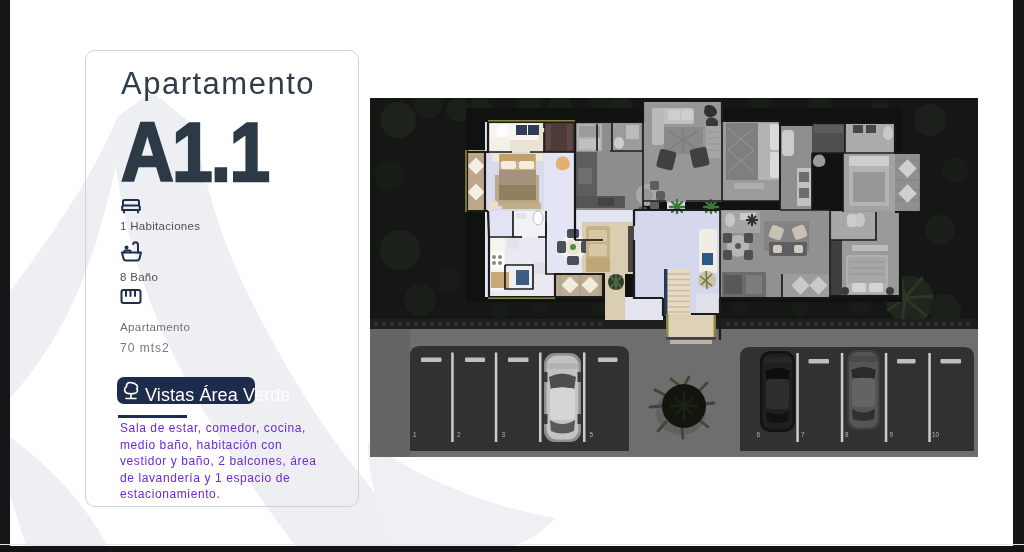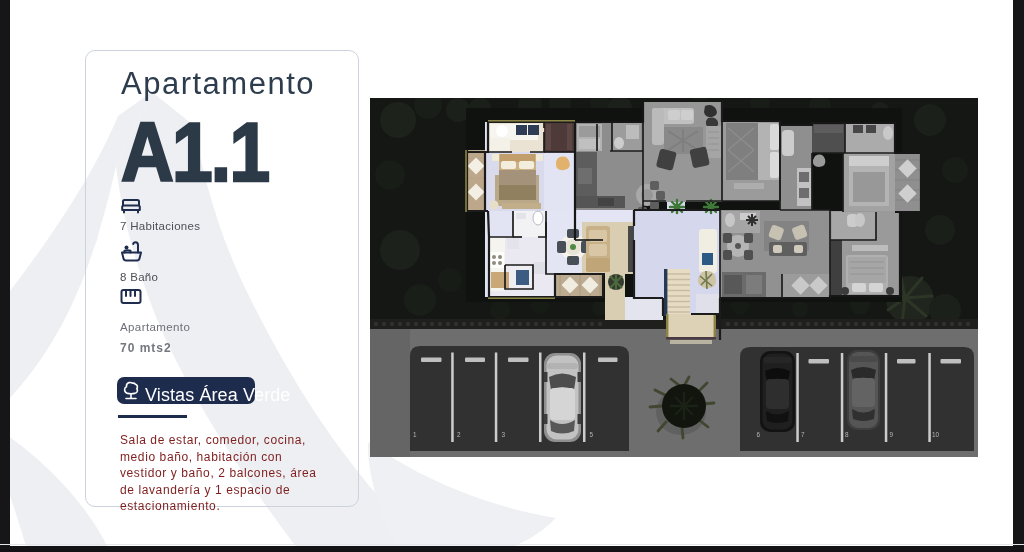--- a/index.html
+++ b/index.html
@@ -35,21 +35,21 @@
 <div class="abs" style="left:121px;top:105px;width:300px;font-size:83px;color:#2c3947;font-weight:800;letter-spacing:-2px;-webkit-text-stroke:2.5px #2c3947;transform:scaleX(0.88);transform-origin:0 0;">A1.1</div>
 
 <svg class="abs" style="left:120px;top:198px;" width="22" height="16" viewBox="0 0 22 16">
   <g fill="none" stroke="#1e2c4e" stroke-width="2" stroke-linecap="round" stroke-linejoin="round">
     <path d="M3 7 L3 3.5 Q3 2 4.5 2 L17.5 2 Q19 2 19 3.5 L19 7"></path>
     <path d="M2.2 12 L2.2 9 Q2.2 7.4 3.8 7.4 L18.2 7.4 Q19.8 7.4 19.8 9 L19.8 12 Z"></path>
     <path d="M4 12 L4 14.5 M18 12 L18 14.5"></path>
   </g>
 </svg>
 
-<div class="abs" style="left:120px;top:220px;font-size:11.5px;color:#4d4f58;letter-spacing:0.3px;">7 Habitaciones</div>
+<div class="abs" style="left:120px;top:220px;font-size:11.5px;color:#4d4f58;letter-spacing:0.3px;">1 Habitaciones</div>
 
 <svg class="abs" style="left:120px;top:240px;" width="23" height="23" viewBox="0 0 23 23">
   <g fill="none" stroke="#1e2c4e" stroke-width="2" stroke-linecap="round" stroke-linejoin="round">
     <path d="M2 12.5 L21 12.5 L19.5 18.5 Q19 20.5 17 20.5 L6 20.5 Q4 20.5 3.5 18.5 Z"></path>
     <path d="M18 12.5 L18 5 Q18 2.2 15.5 2.2 Q13.5 2.2 13.2 4"></path>
     <circle cx="6.5" cy="7.5" r="2" fill="#1e2c4e" stroke="none"></circle>
     <path d="M4.5 12.5 L4.5 10.8 Q7.5 9.6 10.5 10.8 L10.5 12.5"></path>
   </g>
 </svg>
 
@@ -57,36 +57,36 @@
 
 <svg class="abs" style="left:120px;top:288px;" width="22" height="17" viewBox="0 0 22 17">
   <g fill="none" stroke="#1e2c4e" stroke-width="2" stroke-linecap="round" stroke-linejoin="round">
     <rect x="1.5" y="2" width="19" height="13" rx="2"></rect>
     <path d="M6 2 L6 8 M10.5 2 L10.5 8 M15 2 L15 8"></path>
   </g>
 </svg>
 
 <div class="abs" style="left:120px;top:321px;font-size:11.5px;color:#6d6f78;letter-spacing:0.4px;">Apartamento</div>
 
-<div class="abs" style="left:120px;top:341px;font-size:12px;color:#75777f;letter-spacing:1px;font-weight:bold;">70 mts2</div>
+<div class="abs" style="left:120px;top:341px;font-size:12px;color:#75777f;letter-spacing:1px;">70 mts2</div>
 
 <div class="abs" style="left:117px;top:377px;width:138px;height:27px;background:#1d2b4d;border-radius:7px;"></div>
 
 <svg class="abs" style="left:122px;top:380px;" width="18" height="21" viewBox="0 0 18 21">
   <g fill="none" stroke="#ffffff" stroke-width="1.6" stroke-linecap="round">
     <path d="M9 14 L9 18.5 M4 18.5 L14 18.5"></path>
     <path d="M5.6 13.4 Q2.6 12.6 2.6 9.8 Q2.6 7.6 4.4 6.8 Q4.2 3.4 7 2.6 Q9 2.1 10.6 3.2 Q12.2 2.7 13.4 4.2 Q15.4 4.6 15.4 7 Q15.4 8 14.8 8.8 Q15.6 9.6 15.4 11 Q15.1 13 12.6 13.4 Q9 14 5.6 13.4 Z"></path>
   </g>
 </svg>
 
 <div class="abs" style="left:145px;top:384.5px;font-size:18px;color:#ffffff;letter-spacing:0.1px;">Vistas Área Verde</div>
 
 <div class="abs" style="left:118px;top:415px;width:69px;height:3px;background:#1d2b4d;"></div>
 
-<div class="abs" style="left:120px;top:420px;width:200px;font-size:12px;color:#7f1d1d;letter-spacing:0.6px;line-height:16.6px;margin-top:12px;">Sala de estar, comedor, cocina, medio baño, habitación con vestidor y baño, 2 balcones, área de lavandería y 1 espacio de estacionamiento.</div>
+<div class="abs" style="left:120px;top:420px;width:200px;font-size:12px;color:#6d28d9;letter-spacing:0.6px;line-height:16.6px;">Sala de estar, comedor, cocina, medio baño, habitación con vestidor y baño, 2 balcones, área de lavandería y 1 espacio de estacionamiento.</div>
 
 <svg class="abs" style="left:370px;top:98px;" width="608" height="359" viewBox="370 98 608 359">
 
   <rect x="370" y="98" width="608" height="359" fill="#151714"></rect>
 
   <g>
     <circle cx="398" cy="120" r="18" fill="#1d221b"></circle>
     <circle cx="428" cy="105" r="14" fill="#191e18"></circle>
     <circle cx="458" cy="110" r="12" fill="#1b201a"></circle>
     <circle cx="390" cy="175" r="15" fill="#181d17"></circle>

